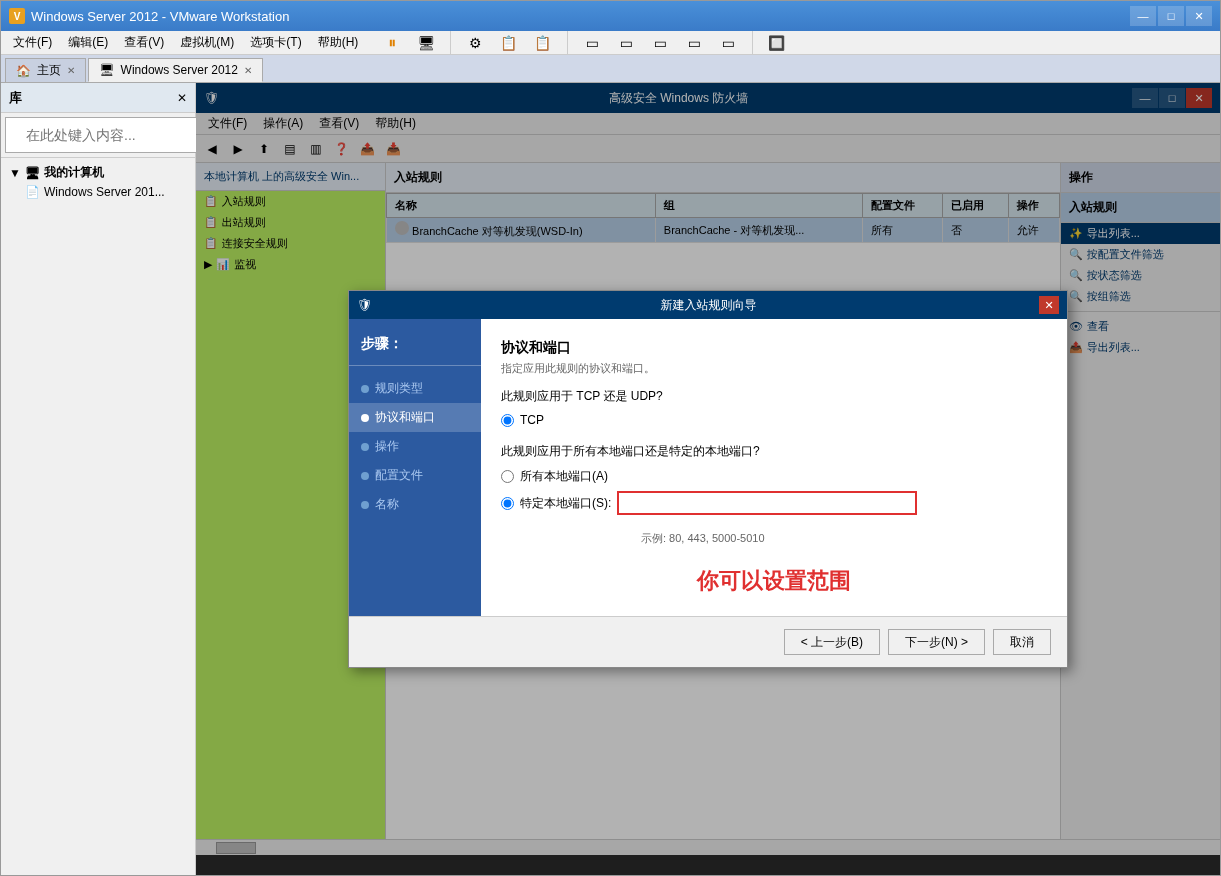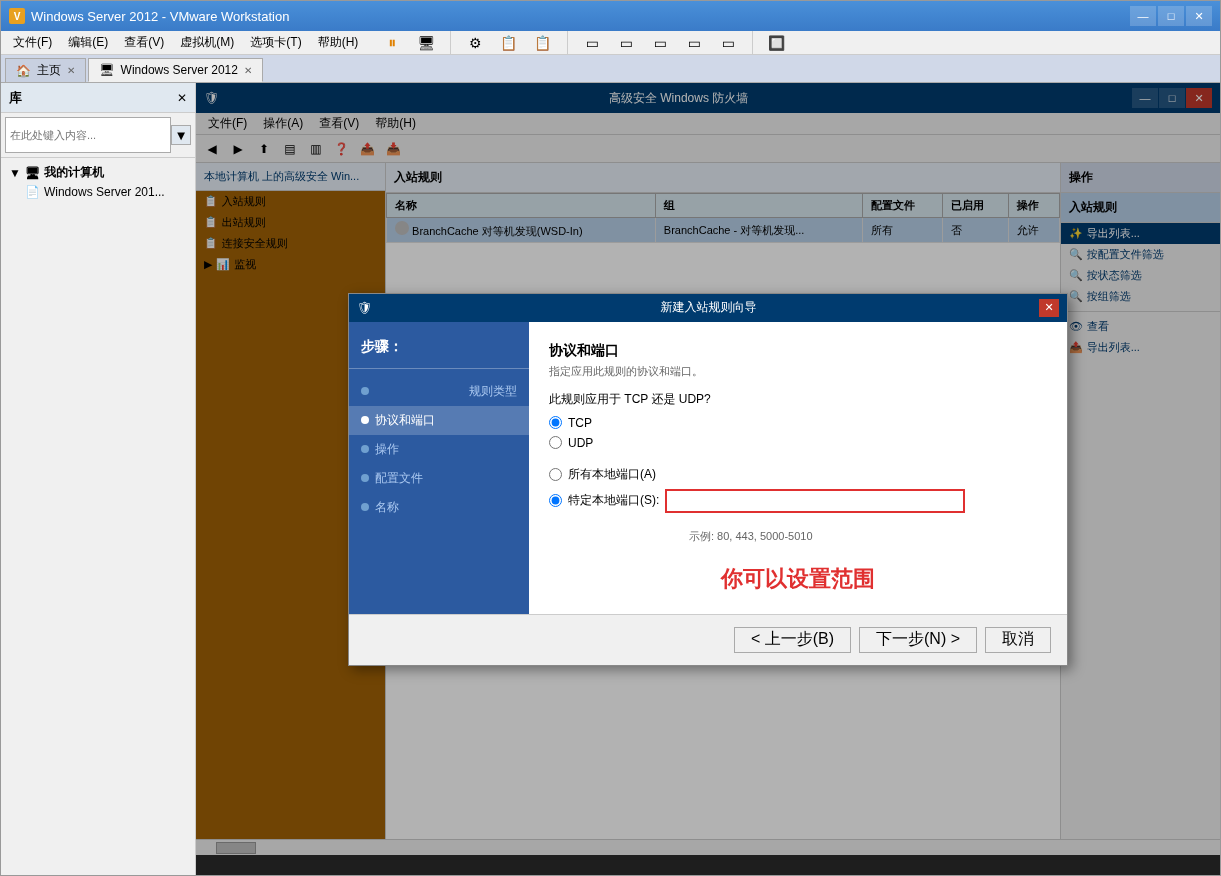--- a/index.html
+++ b/index.html
@@ -57,21 +57,21 @@
 
     
     .ws-menu { height: 22px; background: #f0f0f0; display: flex; align-items: center; padding: 0 4px; border-bottom: 1px solid #ccc; }
 
     
     .ws-toolbar { height: 28px; background: #f0f0f0; display: flex; align-items: center; padding: 0 4px; border-bottom: 1px solid #ccc; gap: 2px; }
     .ws-tool-btn { width: 24px; height: 22px; border: 1px solid transparent; cursor: pointer; display: flex; align-items: center; justify-content: center; font-size: 12px; }
 
     
     .firewall-main { flex: 1; display: flex; overflow: hidden; }
-    .fw-sidebar { width: 190px; background: #a16207; border-right: 1px solid #ccc; overflow: auto; }
+    .fw-sidebar { width: 190px; background: #bef264; border-right: 1px solid #ccc; overflow: auto; }
     .fw-sidebar-header { padding: 6px 8px; font-size: 11px; color: #003b6f; background: #e8f0f8; border-bottom: 1px solid #ccc; }
     .fw-tree-item { display: flex; align-items: center; gap: 4px; padding: 3px 8px; font-size: 11px; cursor: pointer; }
 
     
     .fw-content { flex: 1; background: white; display: flex; flex-direction: column; overflow: hidden; }
     .fw-content-header { padding: 6px 8px; background: #e8f0f8; border-bottom: 1px solid #ccc; font-size: 12px; font-weight: bold; }
 
     
     .fw-table { flex: 1; overflow: auto; }
     .fw-table table { width: 100%; border-collapse: collapse; font-size: 11px; }
@@ -96,25 +96,25 @@
     .modal-overlay { position: absolute; top: 0; left: 0; right: 0; bottom: 0; background: rgba(0,0,0,0.3); z-index: 100; display: flex; align-items: center; justify-content: center; }
 
     
     .dialog { background: #f0f0f0; border: 1px solid #888; box-shadow: 4px 4px 12px rgba(0,0,0,0.4); width: 720px; }
     .dialog-title { background: #003b6f; color: white; height: 28px; display: flex; align-items: center; padding: 0 8px; font-size: 12px; }
     .dialog-title-text { flex: 1; text-align: center; }
     .dialog-title-btn { width: 20px; height: 18px; background: #c0392b; border: none; color: white; font-size: 11px; cursor: pointer; display: flex; align-items: center; justify-content: center; }
 
     
     .dialog-body { display: flex; }
-    .dialog-sidebar { width: 180px; background: #2c5aa0; padding: 16px 0; }
+    .dialog-sidebar { width: 132px; background: #2c5aa0; padding: 16px 0; }
     .dialog-sidebar-title { color: white; font-size: 14px; font-weight: bold; padding: 0 12px 12px; border-bottom: 1px solid rgba(255,255,255,0.3); margin-bottom: 8px; }
     .dialog-step { padding: 6px 12px; font-size: 12px; cursor: pointer; display: flex; align-items: center; gap: 6px; }
     .dialog-step.active { background: rgba(255,255,255,0.2); color: white; }
-    .dialog-step.done { color: #aac8f0; justify-content: space-between; }
+    .dialog-step.done { color: #aac8f0; }
     .dialog-step-dot { width: 8px; height: 8px; border-radius: 50%; background: #70a0d0; flex-shrink: 0; }
     .dialog-step.active .dialog-step-dot { background: #ffffff; }
 
     
     .dialog-content { flex: 1; padding: 20px; background: white; }
     .dialog-section-title { font-size: 14px; font-weight: bold; margin-bottom: 4px; }
     .dialog-subtitle { font-size: 11px; color: #666; margin-bottom: 12px; }
 
     
     .protocol-question { font-size: 12px; margin-bottom: 8px; }
@@ -125,21 +125,21 @@
     
     .port-question { font-size: 12px; margin-bottom: 8px; }
     .port-input { width: 300px; height: 24px; border: 2px solid #e03030; padding: 0 6px; font-size: 12px; }
     .port-hint { font-size: 11px; color: #666; margin-left: 140px; }
 
     
     .annotation-text { font-size: 22px; color: #e03030; font-weight: bold; text-align: center; margin-top: 20px; }
 
     
     .dialog-footer { background: #f0f0f0; padding: 12px 16px; display: flex; justify-content: flex-end; gap: 8px; border-top: 1px solid #ccc; }
-    .dialog-btn { height: 26px; padding: 1px 16px; background: #f0f0f0; border: 1px solid #aaa; cursor: pointer; font-size: 16px; }
+    .dialog-btn { height: 26px; padding: 1px 16px; background: #f0f0f0; border: 1px solid #aaa; cursor: pointer; font-size: 12px; }
 
     
     .status-circle { width: 14px; height: 14px; border-radius: 50%; background: #c0c0c0; display: inline-block; }
 
     
     .fw-action-selected { background: #003b6f; color: white; }
   </style>
 </head>
 <body>
 
@@ -197,21 +197,21 @@
   </div>
 
   <div class="main-content">
 
     <div class="library-panel">
       <div class="library-header">
         <span>库</span>
         <button style="background:none;border:none;cursor:pointer;font-size:12px;">✕</button>
       </div>
       <div class="library-search">
-        <input type="text" style="flex: 1 1 0%; height: 36px; border: 1px solid rgb(170, 170, 170); padding: 0px 4px; font-size: 11px; color: rgb(153, 153, 153);" placeholder="在此处键入内容...">
+        <input type="text" style="flex: 1 1 0%; height: 36px; border: 1px solid rgb(170, 170, 170); padding: 0px 20px; font-size: 14px; color: rgb(153, 153, 153);" placeholder="在此处键入内容...">
         <button class="library-search-btn">▼</button>
       </div>
       <div class="library-tree">
         <div class="tree-section">
           <div class="tree-section-header">
             <span>▼</span>
             <span>🖥</span>
             <span>我的计算机</span>
           </div>
           <div class="tree-item">
@@ -382,26 +382,23 @@
             <div class="dialog-content">
               <div class="dialog-section-title">协议和端口</div>
               <div class="dialog-subtitle">指定应用此规则的协议和端口。</div>
 
               <div class="protocol-question">此规则应用于 TCP 还是 UDP?</div>
               <div class="radio-group">
                 <label class="radio-item">
                   <input type="radio" name="protocol" checked="" style="">
                   <span>TCP</span>
                 </label>
-                <label class="radio-item">
-                  <input type="radio" name="protocol" style="">
-                  <span>UDP</span>
-                </label>
-              </div>
-
+              </div>
+
+              <div class="port-question">此规则应用于所有本地端口还是特定的本地端口?</div>
               <div class="radio-group">
                 <label class="radio-item">
                   <input type="radio" name="port" style="">
                   <span>所有本地端口(A)</span>
                 </label>
                 <label class="radio-item">
                   <input type="radio" name="port" checked="" style="">
                   <span>特定本地端口(S):</span>
                   <input type="text" class="port-input" value="" style="">
                 </label>

